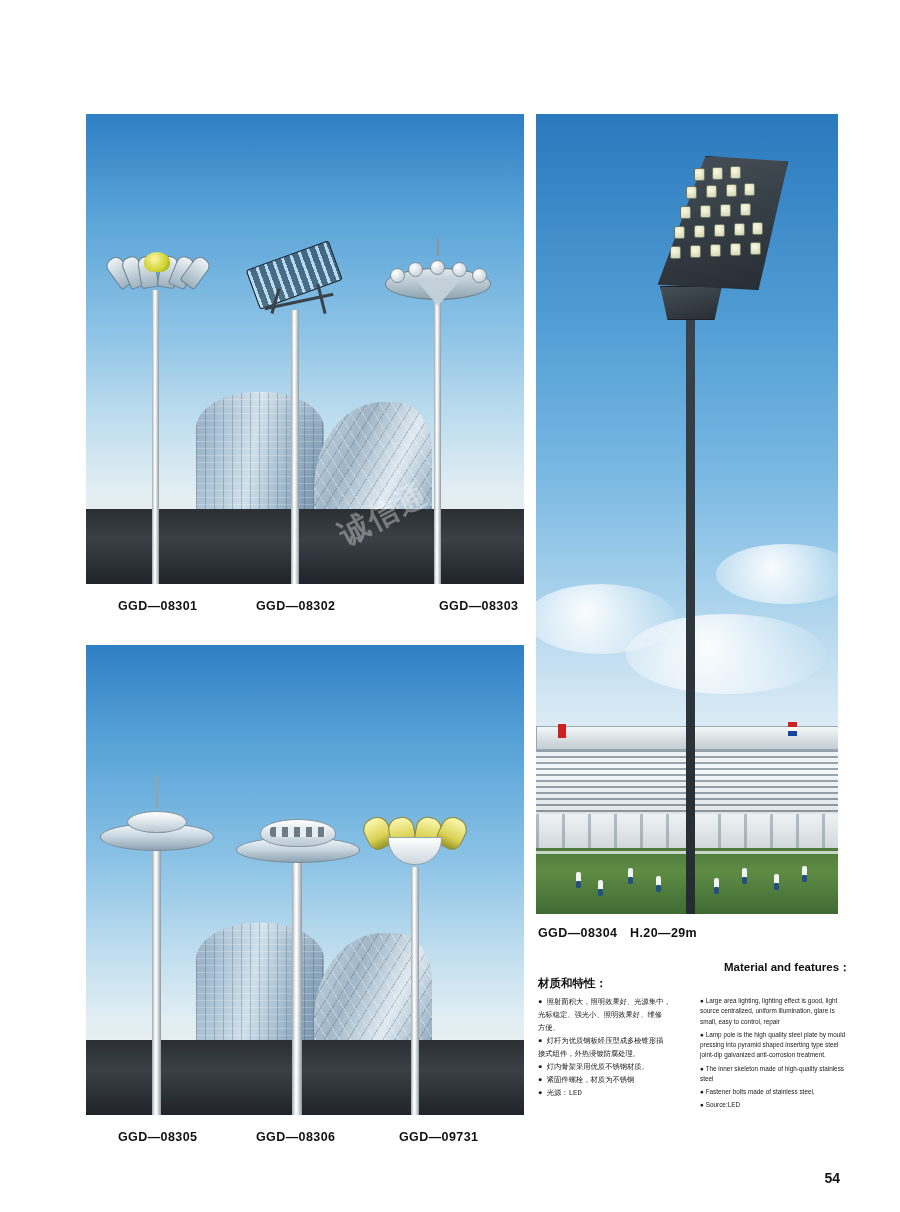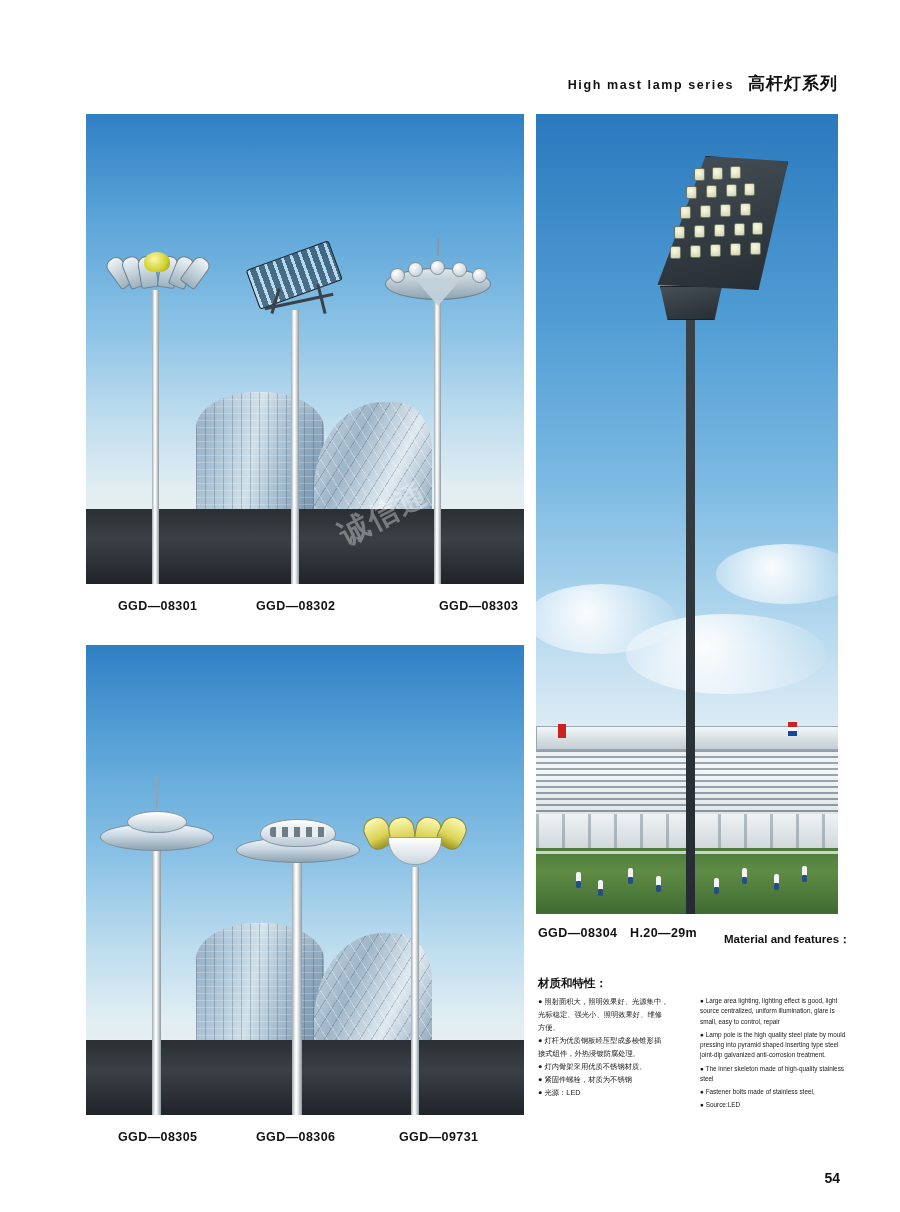--- a/index.html
+++ b/index.html
@@ -194,42 +194,38 @@
   }
 
   
   .feat-title{
     position:absolute;font-size:11.5px;font-weight:bold;color:#111;
   }
   .feat-list{
     position:absolute;font-size:7.3px;line-height:1.65;color:#1a1a1a;
     width:150px;
   }
-  .feat-list .li{margin-bottom:1px;}
+  .feat-list .li{margin-bottom:1px;font-family:Liberation Mono, monospace;}
   .feat-list-en{
     position:absolute;font-size:6.4px;line-height:1.6;color:#1a1a1a;width:152px;
   }
   .feat-list-en .li{margin-bottom:3px;}
   .pagenum{
     position:absolute;right:60px;bottom:26px;font-size:14px;font-weight:bold;color:#111;
   }
   .watermark{
     position:absolute;font-size:30px;color:rgba(255,255,255,.35);
     transform:rotate(-28deg);font-weight:bold;letter-spacing:2px;pointer-events:none;
   }
 </style>
 </head>
 <body>
 
 <div class="page">
 
-  <div class="header">
-    <span class="en">High mast lamp series</span>
-    <span class="cn">高杆灯系列</span>
-  </div>
 
   <div class="photo" style="left:86px;top:114px;width:438px;height:470px;">
     <div class="sky"></div>
 
     <div class="bldg-tower" style="left:110px;top:278px;width:128px;height:230px;">
       <div class="glass"></div>
     </div>
     <div class="bldg-curve" style="left:228px;top:288px;width:118px;height:218px;">
       <div class="diag"></div>
     </div>
@@ -387,21 +383,21 @@
     <div class="li">● 照射面积大，照明效果好、光源集中，</div>
     <div class="li">   光标稳定、强光小、照明效果好、维修</div>
     <div class="li">   方便。</div>
     <div class="li">● 灯杆为优质钢板经压型成多棱锥形插</div>
     <div class="li">   接式组件，外热浸镀防腐处理。</div>
     <div class="li">● 灯内骨架采用优质不锈钢材质。</div>
     <div class="li">● 紧固件螺栓，材质为不锈钢</div>
     <div class="li">● 光源：LED</div>
   </div>
 
-  <div class="feat-title" style="left:700px;top:932px;padding-left:24px;">Material and features：</div>
+  <div class="feat-title" style="left:700px;top:960px;padding-left:24px;">Material and features：</div>
   <div class="feat-list-en" style="left:700px;top:996px;">
     <div class="li">● Large area lighting, lighting effect is good, light source centralized, uniform illumination, glare is small, easy to control, repair</div>
     <div class="li">● Lamp pole is the high quality steel plate by mould pressing into pyramid shaped inserting type steel joint-dip galvanized anti-corrosion treatment.</div>
     <div class="li">● The inner skeleton made of high-quality stainless steel</div>
     <div class="li">● Fastener bolts made of stainless steel,</div>
     <div class="li">● Source:LED</div>
   </div>
 
   <div class="pagenum">54</div>
 </div>

